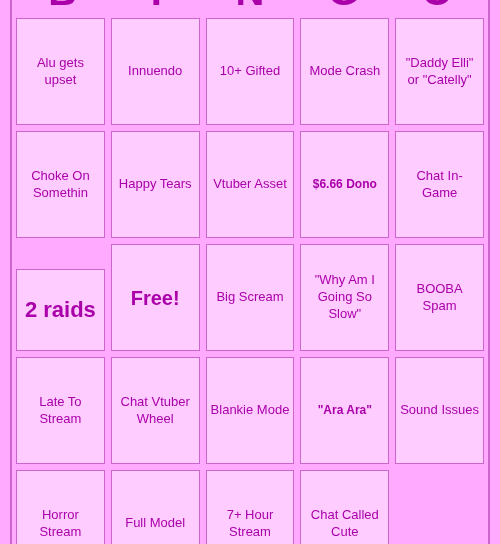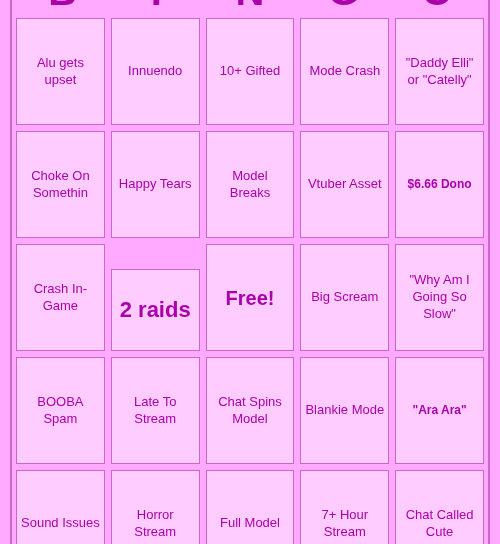--- a/index.html
+++ b/index.html
@@ -88,31 +88,30 @@
       <div class="bingo-letter">O</div>
     </div>
   <div class="bingo-grid">
   <div class="bingo-cell">Alu gets upset</div>
       <div class="bingo-cell">Innuendo</div>
       <div class="bingo-cell">10+ Gifted</div>
       <div class="bingo-cell">Mode Crash</div>
       <div class="bingo-cell">"Daddy Elli" or "Catelly"</div>
       <div class="bingo-cell">Choke On Somethin</div>
       <div class="bingo-cell">Happy Tears</div>
-      <div class="bingo-cell">Model Breaks</div>
       <div class="bingo-cell">Vtuber Asset</div>
       <div class="bingo-cell medium-text">$6.66 Dono</div>
-      <div class="bingo-cell">Crash In-Game</div>
+      <div class="bingo-cell">Chat In-Game</div>
       <div class="bingo-cell large-text">2 raids</div>
       <div class="bingo-cell free">Free!</div>
       <div class="bingo-cell">Big Scream</div>
       <div class="bingo-cell">"Why Am I Going So Slow"</div>
       <div class="bingo-cell">BOOBA Spam</div>
       <div class="bingo-cell">Late To Stream</div>
-      <div class="bingo-cell">Chat Spins Model</div>
+      <div class="bingo-cell">Chat Vtuber Wheel</div>
       <div class="bingo-cell">Blankie Mode</div>
       <div class="bingo-cell medium-text">"Ara Ara"</div>
       <div class="bingo-cell">Sound Issues</div>
       <div class="bingo-cell">Horror Stream</div>
       <div class="bingo-cell">Full Model</div>
       <div class="bingo-cell">7+ Hour Stream</div>
       <div class="bingo-cell">Chat Called Cute</div>
     </div>
 </div>
 

